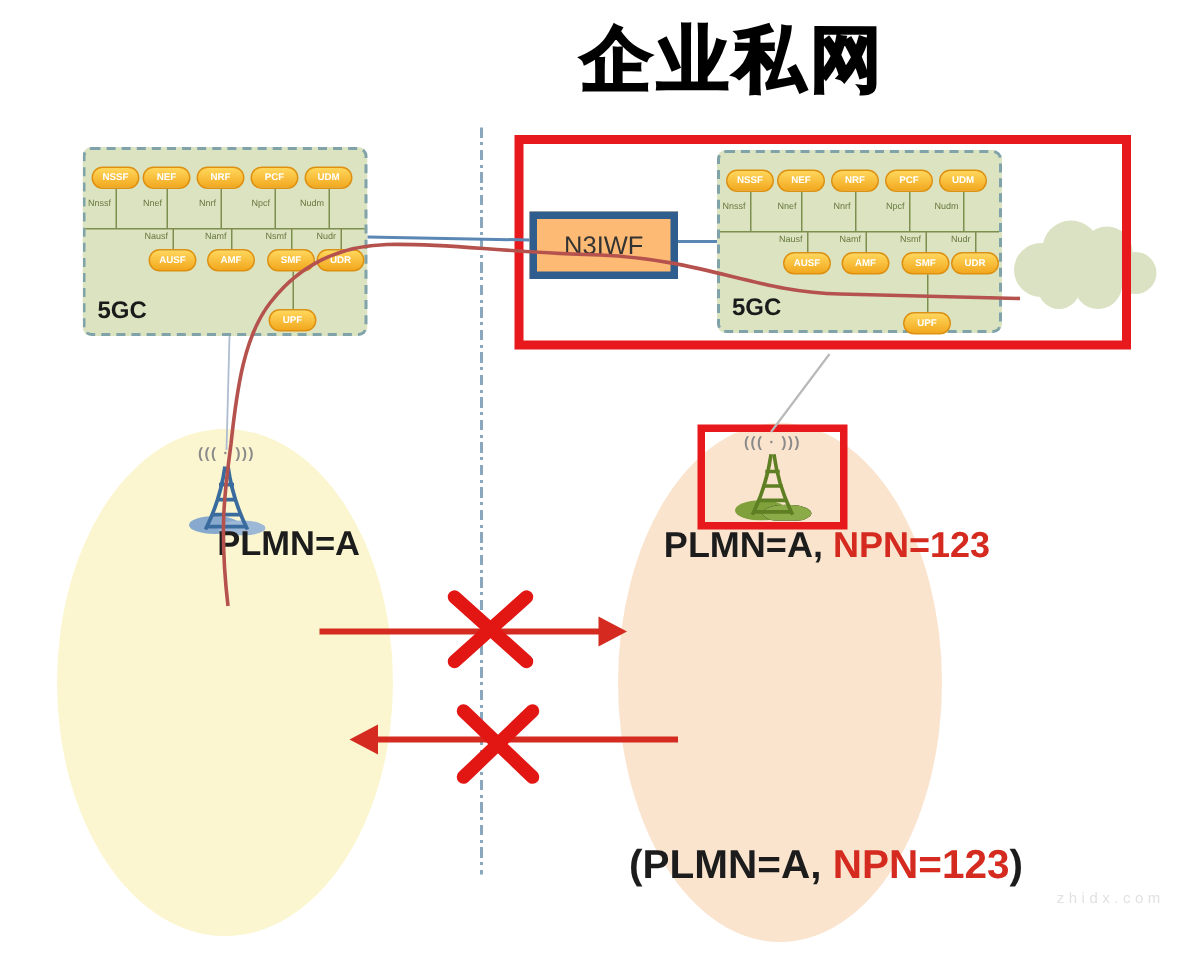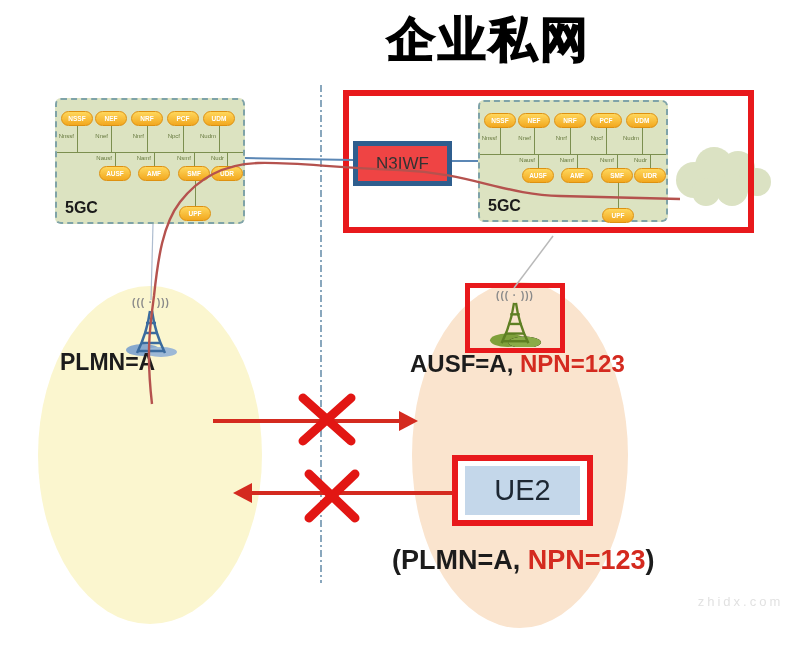--- a/index.html
+++ b/index.html
@@ -26,57 +26,57 @@
   #fgc-left{left:55px;top:98px;height:126px;}
   #fgc-right{left:478px;top:100px;height:122px;}
   .fgc-label{position:absolute;left:8px;bottom:5px;font-size:16px;font-weight:bold;color:#1a1a1a;}
   .nf-pill{position:absolute;width:32px;height:15px;border-radius:8px;
     background:linear-gradient(#FFD75C,#F2A81F);border:1px solid #DE9110;box-sizing:border-box;
     color:#fff;font-size:6.5px;font-weight:bold;text-align:center;line-height:13px;}
   .nf-iface{position:absolute;width:30px;font-size:6px;color:#67793F;text-align:right;}
   .nf-tick{position:absolute;width:1px;background:#7C8F4F;}
   .nf-bus{position:absolute;left:0;right:0;height:1px;background:#7C8F4F;}
   
-  #n3iwf{position:absolute;left:353px;top:141px;width:99px;height:45px;background:#ef4444;
+  #n3iwf{position:absolute;left:353px;top:141px;width:99px;height:45px;background:#fdba74;
     border:5px solid #2F5E8E;box-sizing:border-box;z-index:4;
     display:flex;align-items:center;justify-content:center;font-size:17px;color:#333;}
   
   #dn-cloud{position:absolute;left:670px;top:146px;width:102px;height:62px;z-index:4;}
   #dn-label{position:absolute;left:0;top:14px;width:100%;text-align:center;font-size:23px;color:#1c1c1c;}
   
   .waves{position:absolute;text-align:center;font-size:10px;font-weight:bold;color:#8a8a8a;
          letter-spacing:1px;white-space:nowrap;}
   #tower-left-group{position:absolute;left:108px;top:297px;width:86px;height:62px;z-index:3;}
   #tower-left-group .waves{left:0;top:0;width:86px;}
   #tower-left-group svg{position:absolute;left:13px;top:10px;}
   #tower-right-box{position:absolute;left:465px;top:283px;width:100px;height:70px;
     border:5px solid #E8191C;box-sizing:border-box;z-index:4;}
   #tower-right-box .waves{left:0;top:2px;width:90px;}
   #tower-right-box svg{position:absolute;left:15px;top:11px;}
   
-  .cap{position:absolute;text-align:left;font-weight:bold;color:#1c1c1c;white-space:nowrap;z-index:4;}
+  .cap{position:absolute;text-align:right;font-weight:bold;color:#1c1c1c;white-space:nowrap;z-index:4;}
   #plmn-left{left:60px;top:349px;width:180px;font-size:23px;}
   #plmn-right{left:410px;top:350px;width:250px;font-size:24px;}
   #ue1-caption{left:68px;top:456px;width:168px;font-size:27px;}
-  #ue2-caption{left:392px;top:545px;width:290px;font-size:27px;}
+  #ue2-caption{left:392px;top:561px;width:290px;font-size:27px;}
   .red-text{color:#D42A1F;}
   
   #ue1{position:absolute;left:95px;top:397px;width:117px;height:53px;background:#BCD6EE;
     display:flex;align-items:center;justify-content:center;font-size:29px;color:#1d2733;z-index:4;}
   #ue2-wrap{position:absolute;left:452px;top:455px;width:141px;height:71px;background:#fff;
     border:6px solid #E8191C;box-sizing:border-box;z-index:4;display:flex;align-items:center;}
   #ue2{flex:1;margin:2px 7px;height:49px;background:#C4D7EA;
     display:flex;align-items:center;justify-content:center;font-size:29px;color:#1d2733;}
   
   #overlay{position:absolute;left:0;top:0;z-index:6;pointer-events:none;}
   
   #watermark{position:absolute;left:688px;top:592px;width:105px;text-align:center;z-index:7;opacity:0.55;}
   #watermark .wm-chars{font-size:28px;font-weight:bold;letter-spacing:2px;line-height:30px;}
   #wm-c0{color:#5fae7d;}#wm-c1{color:#6f94c9;}#wm-c2{color:#d87f74;}
-  #watermark .wm-domain{font-size:13px;letter-spacing:3px;color:#c9c9c9;margin-top:2px;}
+  #watermark .wm-domain{font-size:10px;letter-spacing:3px;color:#c9c9c9;margin-top:2px;}
 </style>
 </head>
 <body>
 
 <div id="stage">
 
   <div class="title" id="title-right">企业私网</div>
 
   <div class="zone" id="zone-left"></div>
   <div class="zone" id="zone-right"></div>
@@ -197,29 +197,24 @@
           <line x1="23" y1="26" x2="37" y2="26"></line>
         <line x1="20" y1="36" x2="40" y2="36"></line>
           <line x1="17" y1="44" x2="43" y2="44"></line>
       </g>
     </svg>
   </div>
 
   <div class="cap" id="plmn-left">PLMN=A</div>
 
   <div class="cap" id="plmn-right">
-    <span>AUSF=A, </span><span class="red-text">NPN=123</span>
-  </div>
-
-
-  <div id="ue2-wrap">
-    <div id="ue2">
-      <span>UE2</span>
-    </div>
-  </div>
+    <span>PLMN=A, </span><span class="red-text">NPN=123</span>
+  </div>
+
+
   <div class="cap" id="ue2-caption">
     <span>(PLMN=A, </span><span class="red-text">NPN=123</span><span>)</span>
   </div>
 
   <svg id="overlay" width="800" height="650" viewBox="0 0 800 650">
 
     <line x1="153" y1="224" x2="151" y2="300" stroke="#AEBDD0" stroke-width="1.2"></line>
 
     <line x1="553" y1="236" x2="514" y2="288" stroke="#B9B9B9" stroke-width="1.5"></line>
 

